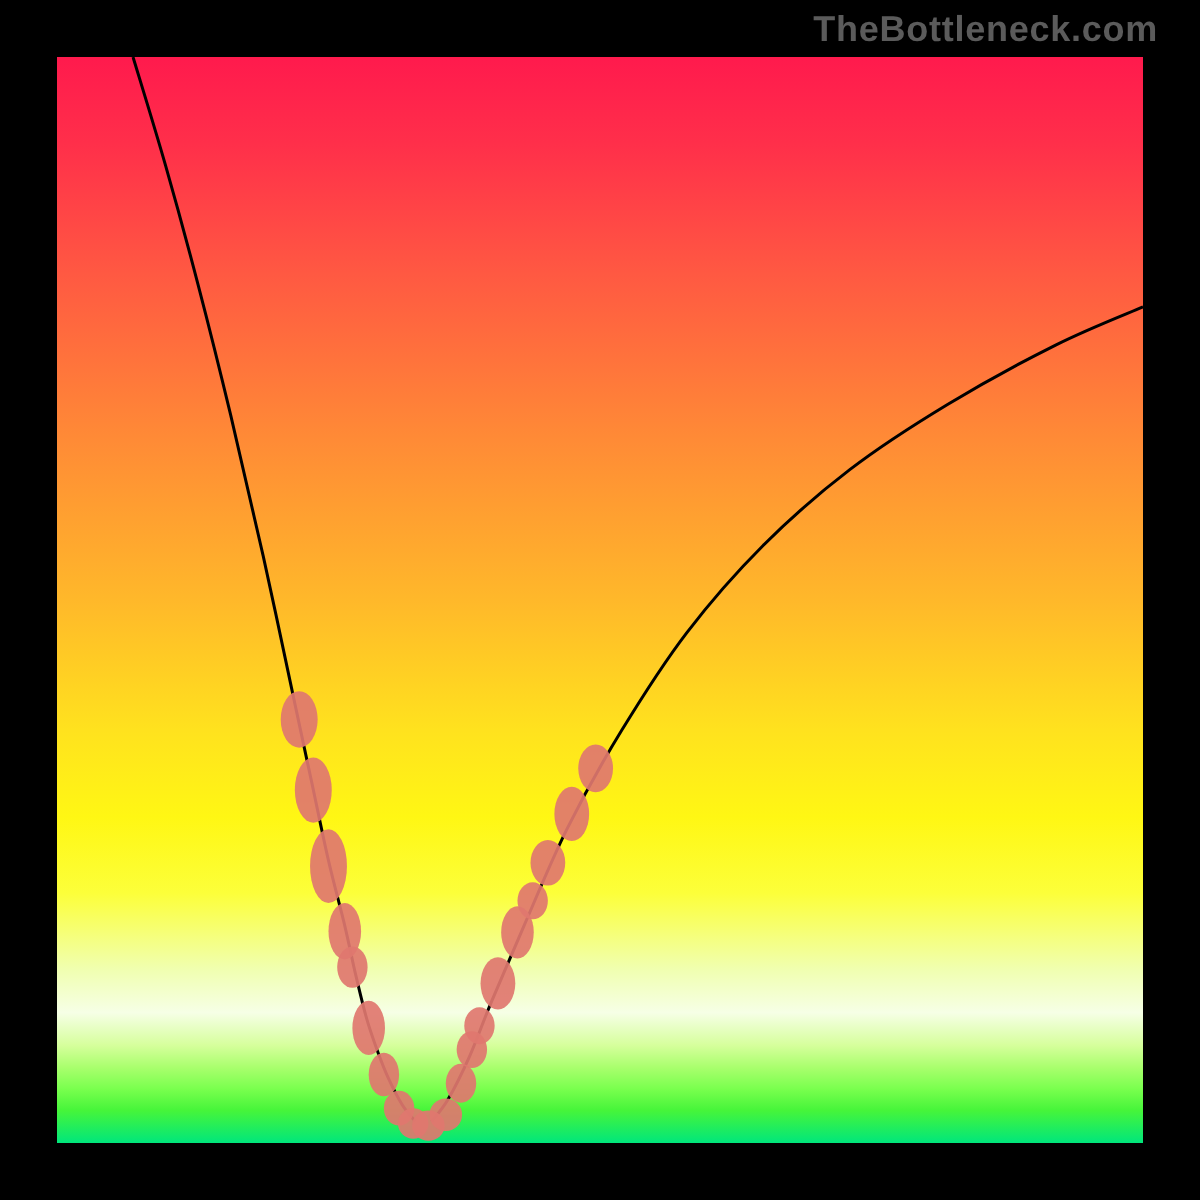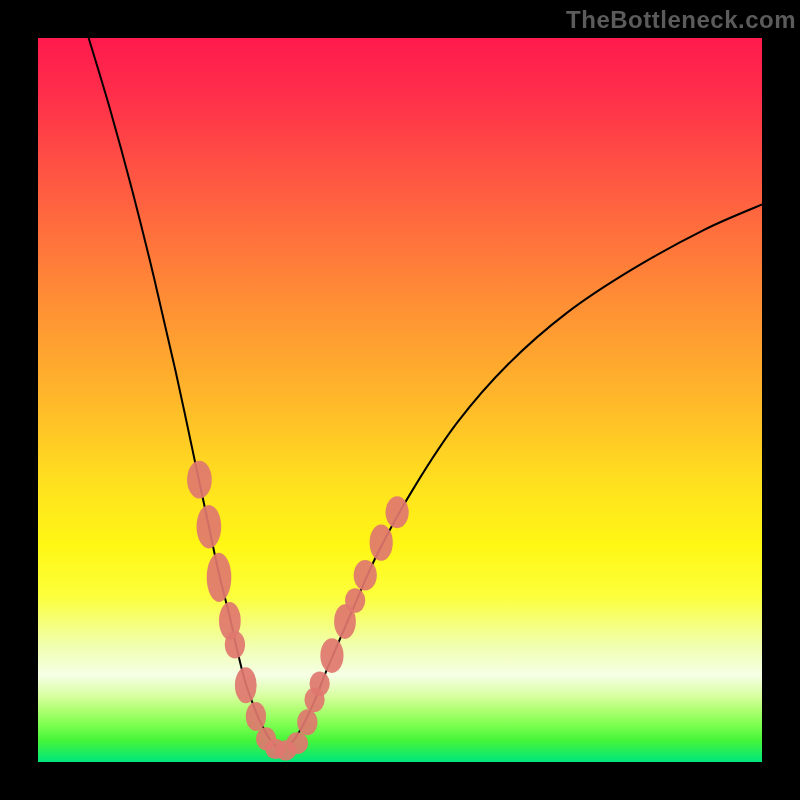--- a/index.html
+++ b/index.html
@@ -39,21 +39,21 @@
       #d6ff9c 91%,
       #aaff6e 93%,
       #7aff4e 95%,
       #46f53a 97%,
       #00e67c 100%
     );
   }
   .watermark {
     position: absolute;
     top: 6px;
-    right: 4px;
+    right: 28px;
     font-family: Arial, Helvetica, sans-serif;
     font-size: 24px;
     font-weight: 600;
     color: #5b5b5b;
     letter-spacing: 0.5px;
   }
   svg.curves {
     position: absolute;
     left: 0;
     top: 0;

